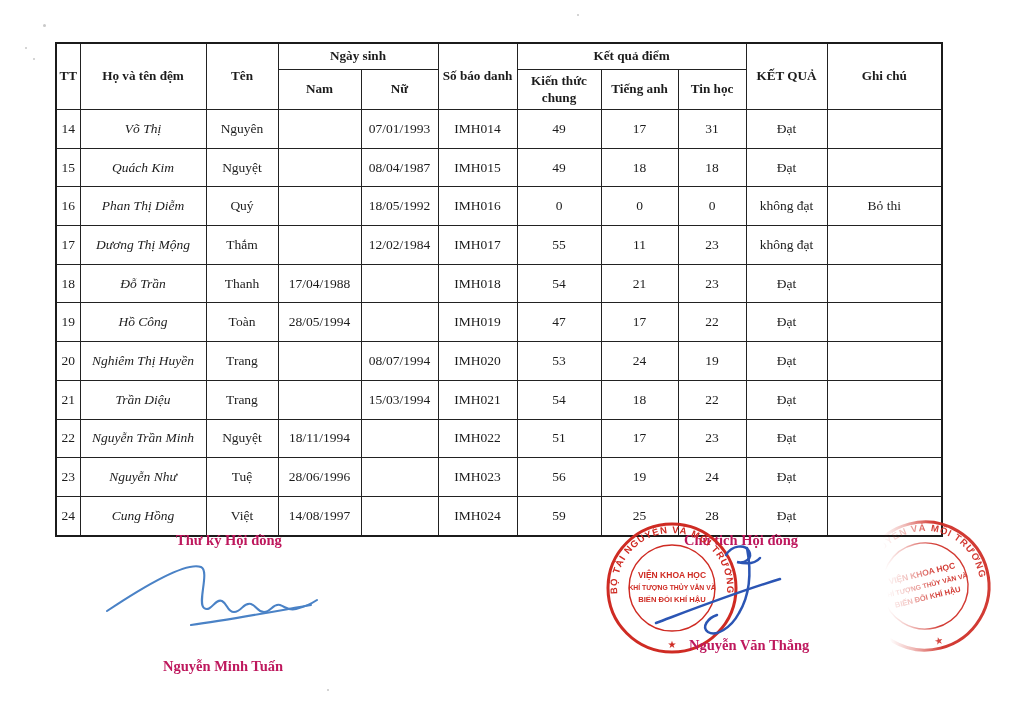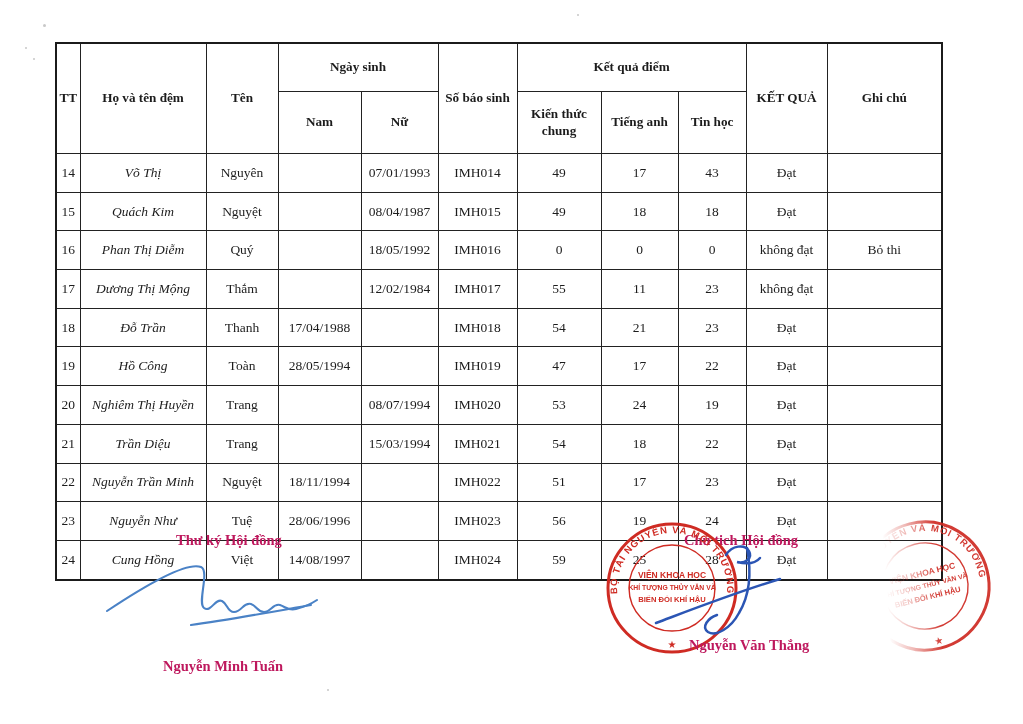--- a/index.html
+++ b/index.html
@@ -12,21 +12,21 @@
     position:absolute;left:55px;top:42px;width:886px;
     border-collapse:collapse;table-layout:fixed;
     font-size:13.5px;
   }
   table.results th,table.results td{
     border:1.5px solid #222;overflow:hidden;white-space:nowrap;
   }
   table.results{border:2px solid #1b1b1b;}
   table.results thead th{
     font-weight:bold;text-align:center;font-size:13.2px;
-    white-space:normal;line-height:1.25;padding:14px 2px;
+    white-space:normal;line-height:1.25;padding:3px 2px;
   }
   tr.hrow1 th{height:19px;}
   tr.hrow2 th{height:33px;}
   table.results tbody td{height:37.7px;text-align:center;padding:0 2px;}
   td.c-left{text-align:left;padding-left:5px;font-style:italic;}
   .footer-label{position:absolute;font-weight:bold;font-size:14.5px;color:#be185d;white-space:nowrap;}
   .sig-svg{position:absolute;}
   .stamp-wrap{position:absolute;width:140px;height:140px;}
   .stamp-partial{
     transform:rotate(-14deg);
@@ -60,21 +60,21 @@
         <col style="width:68px">
       <col style="width:81px">
         <col style="width:115px">
     </colgroup>
     <thead>
       <tr class="hrow1">
         <th rowspan="2">TT</th>
         <th rowspan="2">Họ và tên đệm</th>
         <th rowspan="2">Tên</th>
         <th colspan="2">Ngày sinh</th>
-        <th rowspan="2">Số báo sinh</th>
+        <th rowspan="2">Số báo danh</th>
         <th colspan="3">Kết quả điểm</th>
         <th rowspan="2">KẾT QUẢ</th>
         <th rowspan="2">Ghi chú</th>
       </tr>
       <tr class="hrow2">
         <th>Nam</th>
         <th>Nữ</th>
         <th>Kiến thức chung</th>
         <th>Tiếng anh</th>
         <th>Tin học</th>
@@ -83,21 +83,21 @@
     <tbody id="rows-body">
         <tr>
       <td>14</td>
       <td class="c-left">Võ Thị</td>
       <td>Nguyên</td>
       <td></td>
       <td>07/01/1993</td>
       <td>IMH014</td>
       <td>49</td>
       <td>17</td>
-      <td>43</td>
+      <td>31</td>
       <td>Đạt</td>
       <td></td>
     </tr>
         <tr>
       <td>15</td>
       <td class="c-left">Quách Kim</td>
       <td>Nguyệt</td>
       <td></td>
       <td>08/04/1987</td>
       <td>IMH015</td>

